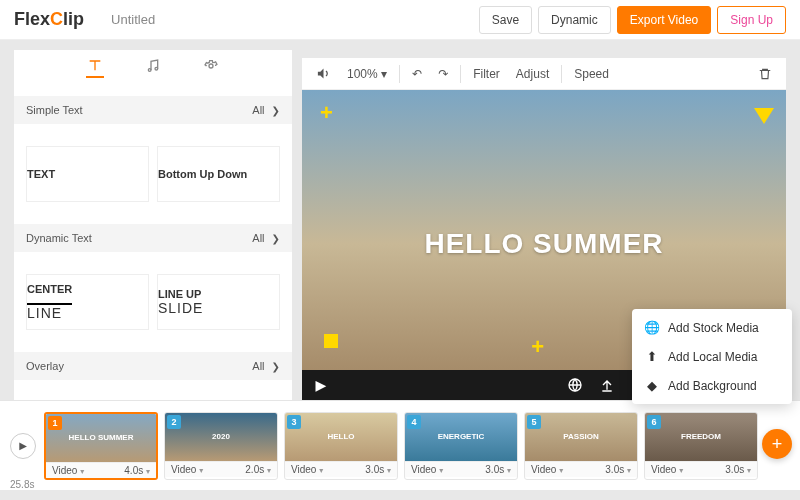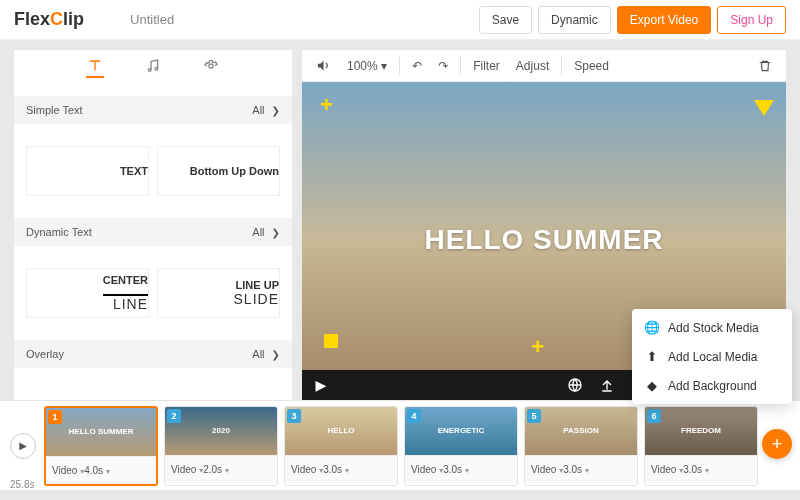--- a/index.html
+++ b/index.html
@@ -1,60 +1,60 @@
 <!DOCTYPE html>
 <html><head>
 <meta charset="utf-8">
 <style>
 * { box-sizing: border-box; margin: 0; padding: 0; }
 body { font-family: -apple-system, Helvetica, Arial, sans-serif; width: 800px; height: 500px; overflow: hidden; background: #e8e8e8; font-size: 12px; color: #333; }
 .header { height: 40px; background: #fff; display: flex; align-items: center; padding: 0 14px; border-bottom: 1px solid #eee; }
 .logo { font-size: 18px; font-weight: 600; }
 .logo .accent { color: #ff7a00; }
-.title { margin-left: 46px; color: #888; font-size: 13px; }
+.title { margin-left: 27px; color: #888; font-size: 13px; }
 .header-spacer { flex: 1; }
 .btn { border: 1px solid #ddd; background: #fff; padding: 6px 12px; border-radius: 3px; font-size: 12px; margin-left: 6px; cursor: pointer; color: #444; }
 .btn-primary { background: #ff7a00; color: #fff; border-color: #ff7a00; }
 .btn-outline { border-color: #ff7a00; color: #ec4899; }
 .main { display: flex; height: 360px; padding: 10px 14px 0; gap: 10px; }
 .sidebar { width: 278px; background: #fff; display: flex; flex-direction: column; gap: 12px; }
 .tabs { display: flex; justify-content: center; gap: 40px; padding: 10px 0 6px; }
 .tabicon { width: 18px; height: 18px; display: flex; align-items: center; justify-content: center; font-size: 16px; color: #888; cursor: pointer; padding-bottom: 6px; }
 .tabicon.active { color: #ff7a00; border-bottom: 2px solid #ff7a00; }
 .section-head { display: flex; justify-content: space-between; align-items: center; padding: 8px 12px; background: #f4f4f4; font-size: 11px; color: #555; }
 .section-head .chev { margin-left: 4px; font-size: 10px; }
 .presets { display: flex; gap: 8px; padding: 10px 12px; }
-.preset { flex: 1; height: 50px; border: 1px solid #eee; display: flex; flex-direction: column; align-items: flex-end; justify-content: center; font-size: 11px; font-weight: 700; text-align: center; cursor: pointer; }
+.preset { flex: 1; height: 56px; border: 1px solid #eee; display: flex; flex-direction: column; align-items: flex-start; justify-content: center; font-size: 11px; font-weight: 700; text-align: center; cursor: pointer; }
 .preset .sub { font-size: 14px; font-weight: 400; letter-spacing: 1px; }
 .preset.center .top { border-bottom: 2px solid #000; padding-bottom: 8px; }
 .preset-shape { flex:1; height:58px; display:flex; align-items:center; justify-content:center; }
 .shape-pink { background: linear-gradient(135deg,#ff3a8c,#ff0066); color:#fff; font-style:italic; transform:skewX(-8deg); padding:6px 10px; font-size:12px; }
 .shape-blue { background:#0a2b5a; width:70%; height:16px; }
-.preview { flex: 1; display: flex; flex-direction: column; }
+.preview { flex: 1; display: flex; flex-direction: column; margin-top: 8px; }
 .preview-toolbar { height: 32px; background: #fff; display: flex; align-items: center; padding: 0 10px; gap: 8px; color: #555; font-size: 12px; border-bottom: 1px solid #eee; }
 .pt-sep { width: 1px; height: 18px; background: #e0e0e0; }
 .pt-item { cursor: pointer; padding: 2px 4px; }
 .pt-spacer { flex: 1; }
 .canvas { flex: 1; position: relative; background: linear-gradient(180deg,#7ba6c4 0%,#c8b896 55%,#a68c6a 100%); overflow: hidden; }
 .canvas .label { position: absolute; left: 50%; top: 55%; transform: translate(-50%,-50%); color: #fff; font-size: 28px; font-weight: 900; letter-spacing: 1px; font-family: Impact, sans-serif; text-shadow:0 1px 3px rgba(0,0,0,.3);}
 .yplus { position:absolute; color:#ffd800; font-size:22px; font-weight:900; }
 .ysq { position:absolute; width:14px; height:14px; background:#ffd800; }
 .ytri { position:absolute; width:0;height:0;border-left:10px solid transparent;border-right:10px solid transparent;border-top:16px solid #ffd800; }
 .player-bar { height: 30px; background: #1a1a1a; display: flex; align-items: center; padding: 0 10px; gap: 14px; color: #fff; }
 .player-bar .spacer { flex: 1; }
 .pb-icon { width:18px; height:18px; display:flex; align-items:center; justify-content:center; cursor:pointer; font-size:14px; }
 .timeline { height: 90px; background: #fff; border-top: 1px solid #e5e5e5; display: flex; align-items: center; padding: 6px 10px; gap: 8px; position: relative; }
 .tl-play { width: 26px; height: 26px; border: 1px solid #ccc; border-radius: 50%; display: flex; align-items: center; justify-content: center; cursor: pointer; font-size: 10px; color: #555; }
 .tl-time { position: absolute; left: 10px; bottom: 0; font-size: 10px; color: #888; }
 .clips { display: flex; gap: 6px; flex: 1; overflow: hidden; }
 .clip { width: 114px; border: 1px solid #e5e5e5; border-radius: 3px; overflow: hidden; cursor: pointer; }
 .clip.active { border: 2px solid #ff7a00; }
 .clip-thumb { height: 48px; position: relative; display: flex; align-items: center; justify-content: center; color: #fff; font-size: 8px; font-weight: 700; }
 .clip-num { position: absolute; top: 2px; left: 2px; width: 14px; height: 14px; border-radius: 2px; display: flex; align-items: center; justify-content: center; font-size: 9px; font-weight: 700; color:#fff; }
-.clip-meta { height: 28px; display: flex; justify-content: flex-start; align-items: center; padding: 0 6px; font-size: 10px; color: #555; background: #fafafa; border-top: 1px solid #eee; }
+.clip-meta { height: 16px; display: flex; justify-content: space-between; align-items: center; padding: 0 6px; font-size: 10px; color: #555; background: #fafafa; border-top: 1px solid #eee; }
 .dd { font-size:8px; color:#999; }
 .add-btn { width: 30px; height: 30px; border-radius: 50%; background: #ff7a00; color: #fff; display: flex; align-items: center; justify-content: center; font-size: 18px; cursor: pointer; position: absolute; right: 8px; top: 28px; box-shadow: 0 2px 6px rgba(0,0,0,.2); }
 .add-menu { position: absolute; right: 8px; bottom: 96px; background: #fff; box-shadow: 0 3px 14px rgba(0,0,0,.18); border-radius: 4px; width: 160px; padding: 4px 0; z-index:10; }
 .add-menu-item { display: flex; align-items: center; gap: 8px; padding: 7px 12px; font-size: 12px; color: #333; cursor: pointer; }
 .mi-icon { width:16px; text-align:center; font-size:13px; color:#333; }
 svg { display:block; }
 </style>
 </head>
 <body>
 

